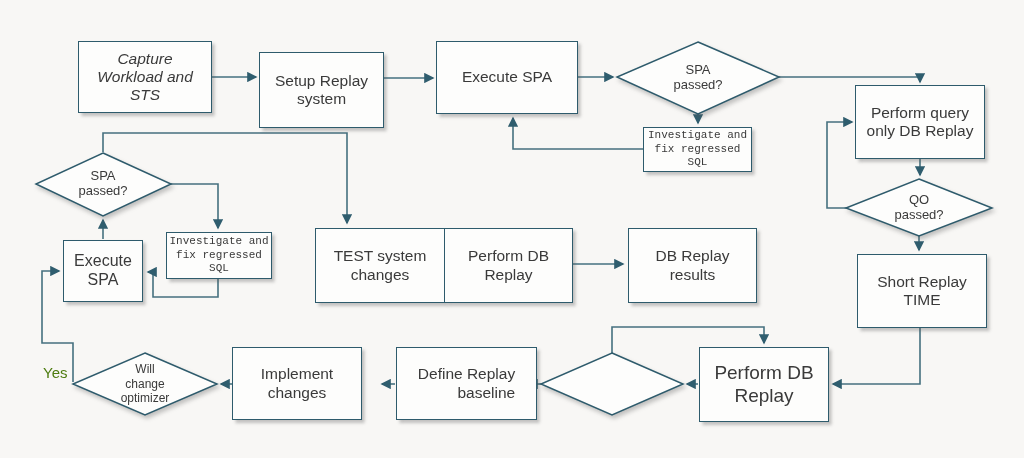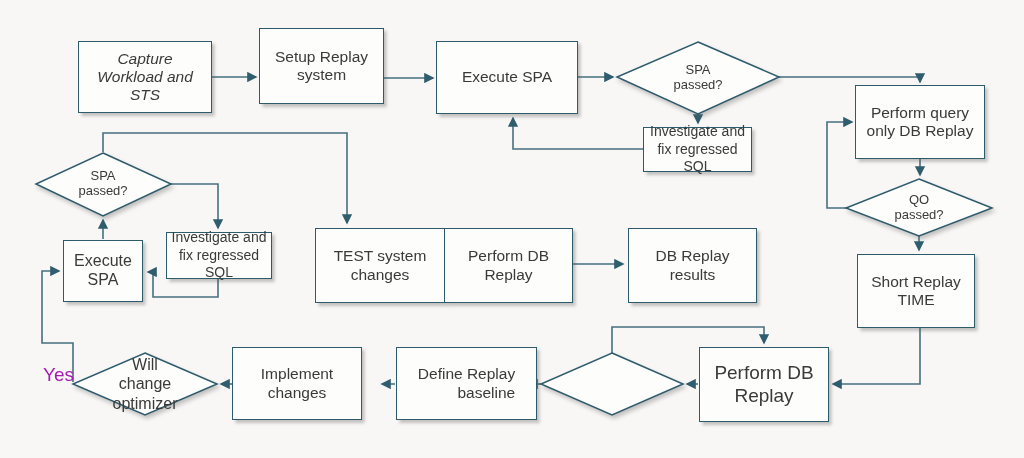--- a/index.html
+++ b/index.html
@@ -27,39 +27,39 @@
     box-shadow:2.5px 3px 3px rgba(90,90,90,0.35);
     display:flex;
     align-items:center;
     justify-content:center;
     text-align:center;
     white-space:pre-line;
     color:#3a3a3a;
     font-size:15.5px;
     line-height:1.18;
   }
-  .node.small{font-size:14px;line-height:1.25;}
+  .node.small{font-size:11px;line-height:1.25;font-family:Liberation Mono, monospace;}
   .node.big{font-size:19px;}
   .node.mid{font-size:16px;}
   .dtext{
     position:absolute;
     display:flex;
     align-items:center;
     justify-content:center;
     text-align:center;
     white-space:pre-line;
     color:#3a3a3a;
     font-size:13px;
     line-height:1.15;
   }
-  .dtext.three{font-size:16px;line-height:1.2;}
+  .dtext.three{font-size:12px;line-height:1.2;}
   .edge-label{
     position:absolute;
-    color:#a21caf;
-    font-size:19px;
+    color:#4d7c0f;
+    font-size:15px;
   }
   .diamond{
     fill:#fdfdfc;
     stroke:#2e5b6c;
     stroke-width:1.5;
     filter:drop-shadow(2.5px 3px 2px rgba(90,90,90,0.35));
   }
   .wire{
     fill:none;
     stroke:#45707f;
@@ -105,33 +105,33 @@
     <polygon class="diamond" points="103,153 171,184 103,216 36,184"></polygon>
     <polygon class="diamond" points="919,179 992,208 919,236 846,208"></polygon>
     <polygon class="diamond" points="145,353 217,384 145,415 73,384"></polygon>
     <polygon class="diamond" points="612,353 683,384 612,415 541,384"></polygon>
   </svg>
 
   <div class="node" style="left:78px;top:41px;width:134px;height:72px;font-style:italic;">Capture
 Workload and
 STS</div>
 
-  <div class="node" style="left:259px;top:28px;width:125px;height:76px;">Setup Replay
+  <div class="node" style="left:259px;top:52px;width:125px;height:76px;">Setup Replay
 system</div>
 
   <div class="node" style="left:436px;top:41px;width:142px;height:73px;">Execute SPA</div>
 
   <div class="node small" style="left:643px;top:127px;width:109px;height:45px;">Investigate and
 fix regressed
 SQL</div>
 
   <div class="node" style="left:855px;top:85px;width:130px;height:74px;">Perform query
 only DB Replay</div>
 
-  <div class="node" style="left:857px;top:254px;width:118px;height:74px;">Short Replay
+  <div class="node" style="left:857px;top:254px;width:130px;height:74px;">Short Replay
 TIME</div>
 
   <div class="node mid" style="left:63px;top:240px;width:80px;height:62px;">Execute
 SPA</div>
 
   <div class="node small" style="left:166px;top:232px;width:106px;height:47px;">Investigate and
 fix regressed
 SQL</div>
 
   <div class="node" style="left:283px;top:228px;width:130px;height:75px;margin-left:32px;">TEST system

